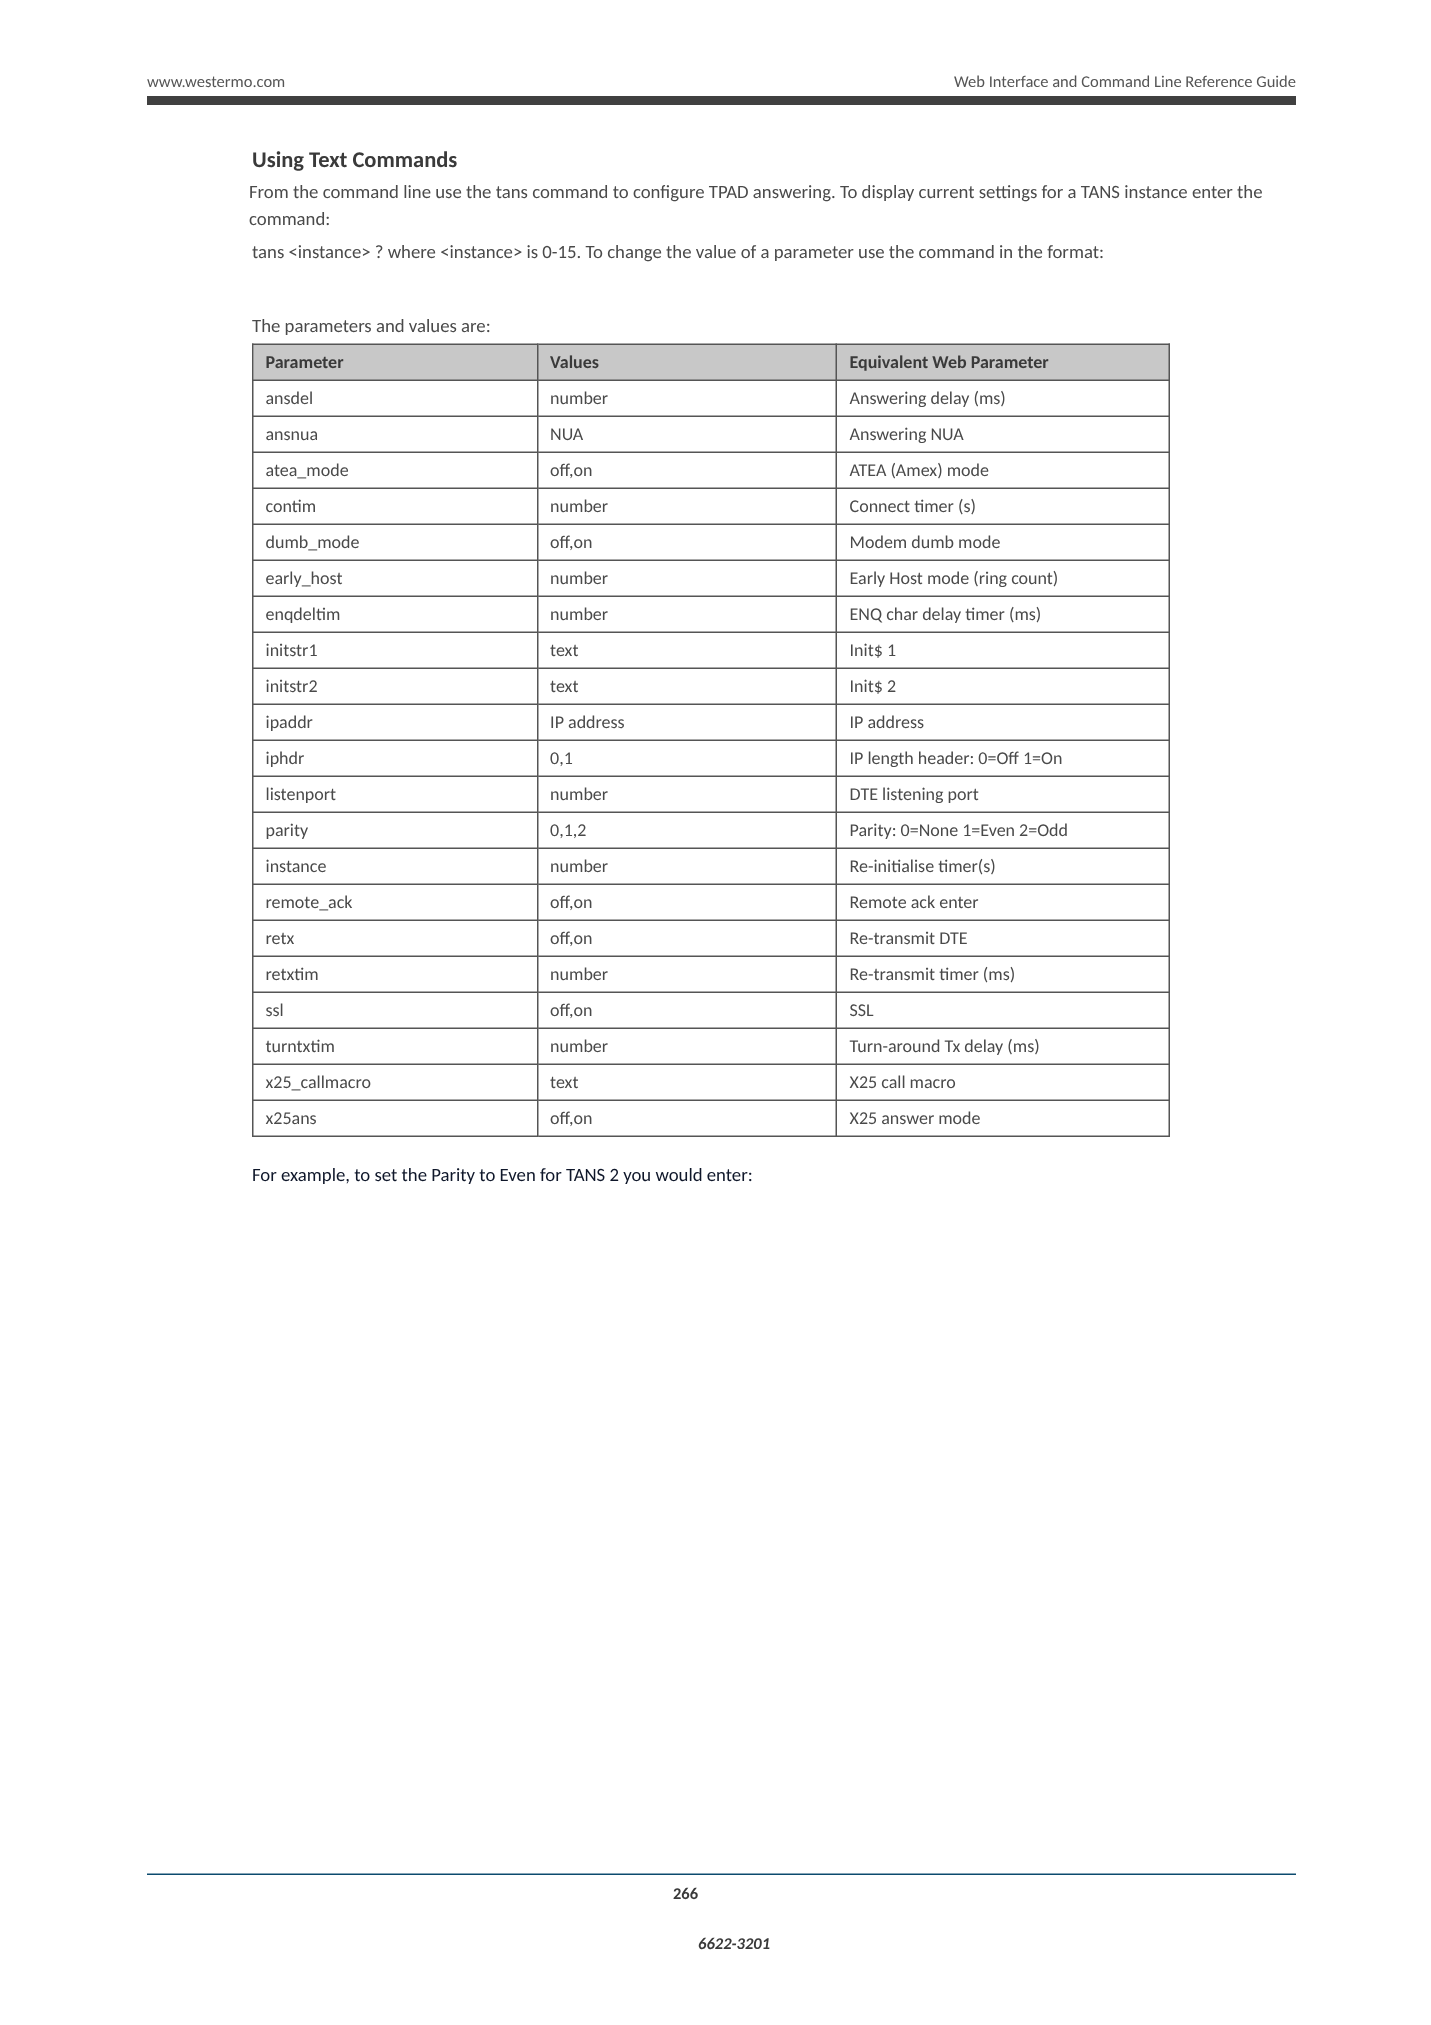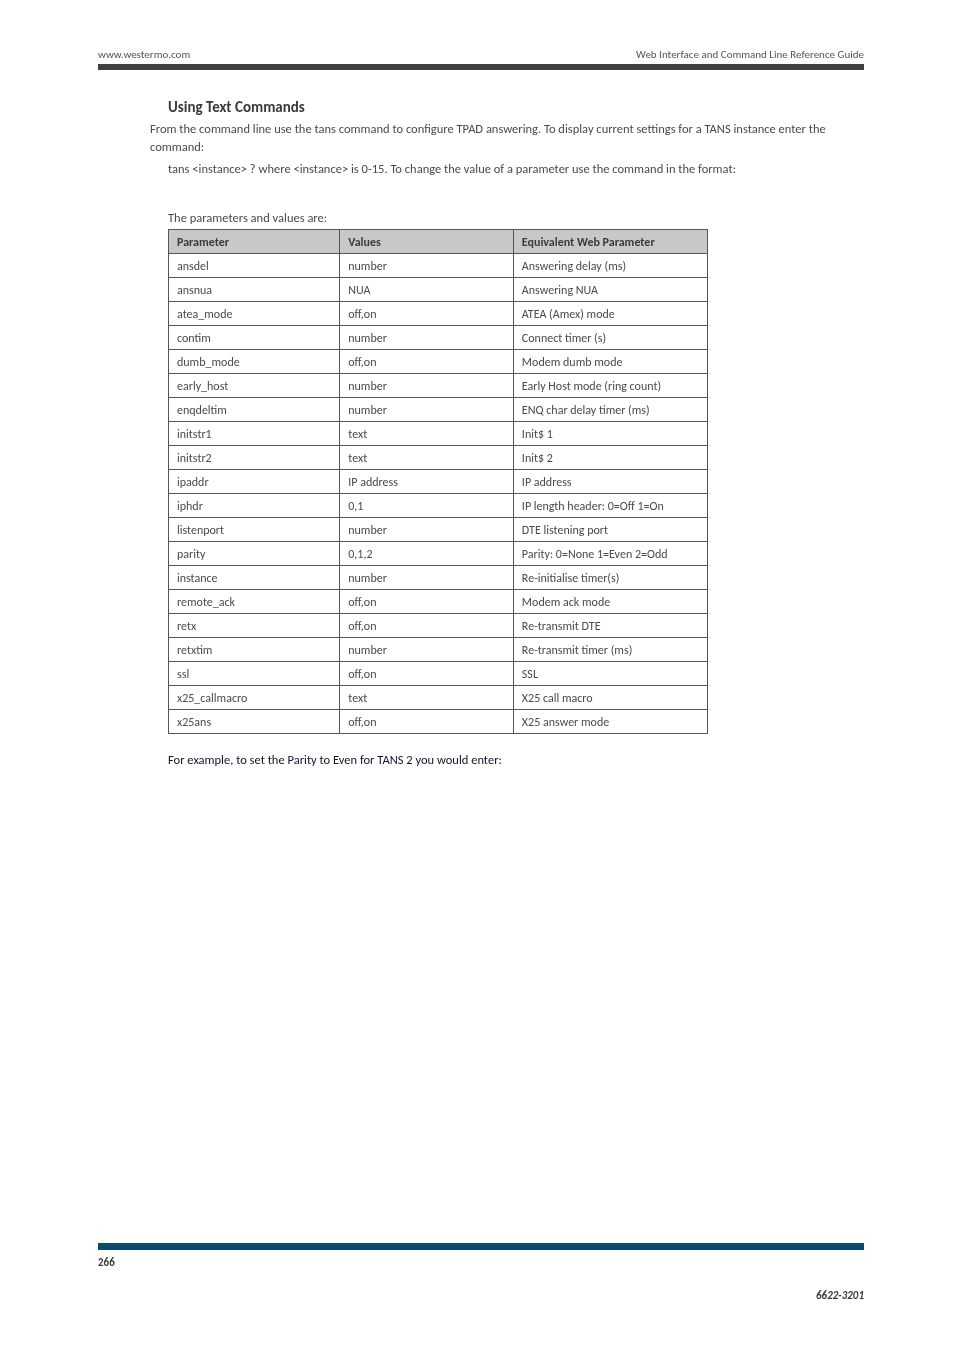--- a/index.html
+++ b/index.html
@@ -23,21 +23,21 @@
     margin-bottom: 28px;
   }
   .section-title {
     margin-left: 70px;
     font-size: 15px;
     font-weight: bold;
     color: #3a3a3a;
     margin-bottom: 4px;
   }
   .intro {
-    margin-left: 52px;
+    margin-left: 68px;
     font-size: 12.5px;
     line-height: 1.45;
     color: #4a4a4a;
     margin-bottom: 4px;
   }
   .intro2 {
     margin-left: 70px;
     font-size: 12.5px;
     line-height: 1.45;
     color: #4a4a4a;
@@ -45,21 +45,21 @@
   }
   .table-caption {
     margin-left: 70px;
     font-size: 12.5px;
     color: #4a4a4a;
     margin-bottom: 4px;
   }
   table.params {
     margin-left: 70px;
     border-collapse: collapse;
-    width: 540px;
+    width: 612px;
     font-size: 12px;
   }
   table.params th, table.params td {
     border: 1px solid #555;
     padding: 4px 8px;
     text-align: left;
     vertical-align: middle;
     height: 24px;
   }
   table.params th {
@@ -74,24 +74,24 @@
     margin-left: 70px;
     margin-top: 18px;
     font-size: 12.5px;
     color: #0f172a;
   }
   .footer {
     position: absolute;
     left: 98px;
     right: 90px;
     bottom: 48px;
-    border-top: 7px solid #0c4a6e;
+    border-top: 1px solid #0c4a6e;
     padding-top: 6px;
     display: flex;
-    justify-content: space-between;
+    justify-content: center;
     font-size: 11px;
     color: #3a3a3a;
   }
   .footer .pageno { font-weight: bold; }
   .footer .docid { font-style: italic; font-weight: bold; margin-top: 33px; }
 </style>
 </head>
 <body>
 
 <div class="page">
@@ -187,36 +187,41 @@
           <td>Parity: 0=None 1=Even 2=Odd</td>
         </tr>
         <tr>
           <td>instance</td>
           <td>number</td>
           <td>Re-initialise timer(s)</td>
         </tr>
         <tr>
           <td>remote_ack</td>
           <td>off,on</td>
-          <td>Modem ack mode</td>
+          <td>Remote ack enter</td>
         </tr>
         <tr>
           <td>retx</td>
           <td>off,on</td>
           <td>Re-transmit DTE</td>
         </tr>
         <tr>
           <td>retxtim</td>
           <td>number</td>
           <td>Re-transmit timer (ms)</td>
         </tr>
         <tr>
           <td>ssl</td>
           <td>off,on</td>
           <td>SSL</td>
+        </tr>
+        <tr>
+          <td>turntxtim</td>
+          <td>number</td>
+          <td>Turn-around Tx delay (ms)</td>
         </tr>
         <tr>
           <td>x25_callmacro</td>
           <td>text</td>
           <td>X25 call macro</td>
         </tr>
         <tr>
           <td>x25ans</td>
           <td>off,on</td>
           <td>X25 answer mode</td>

